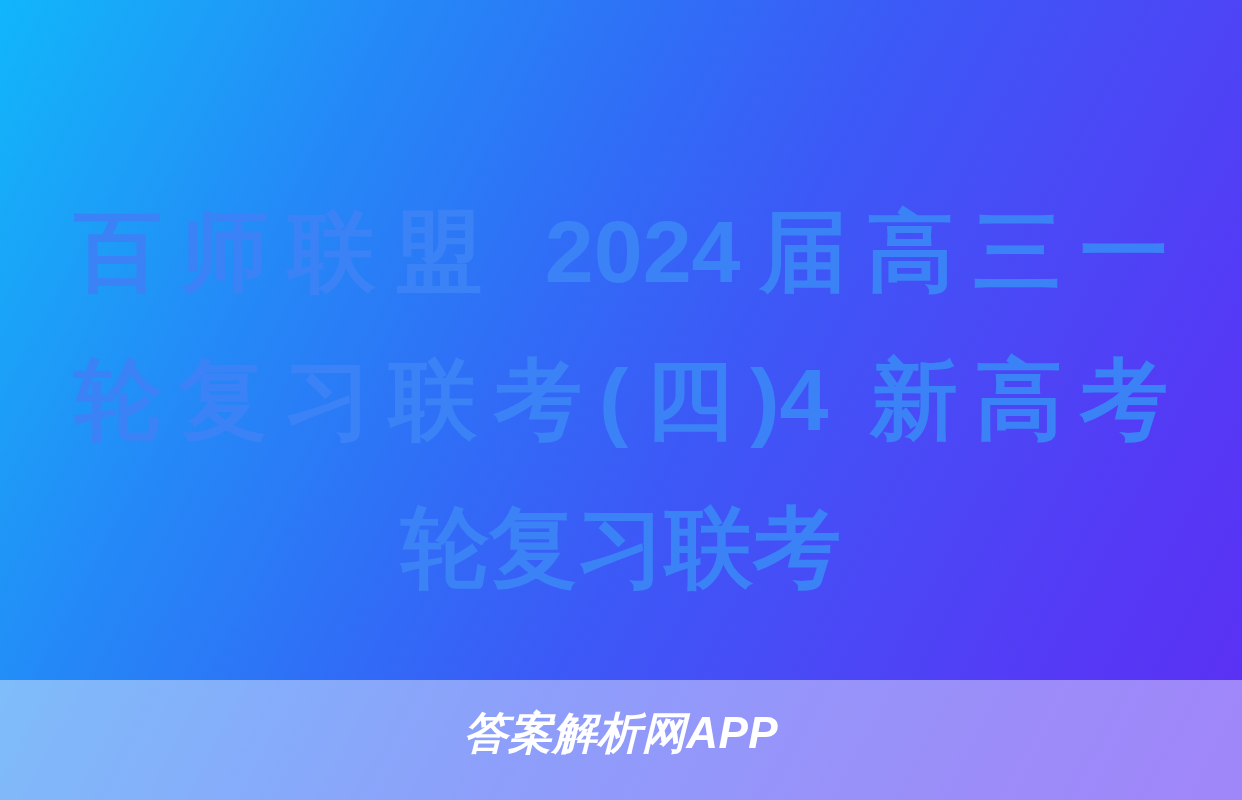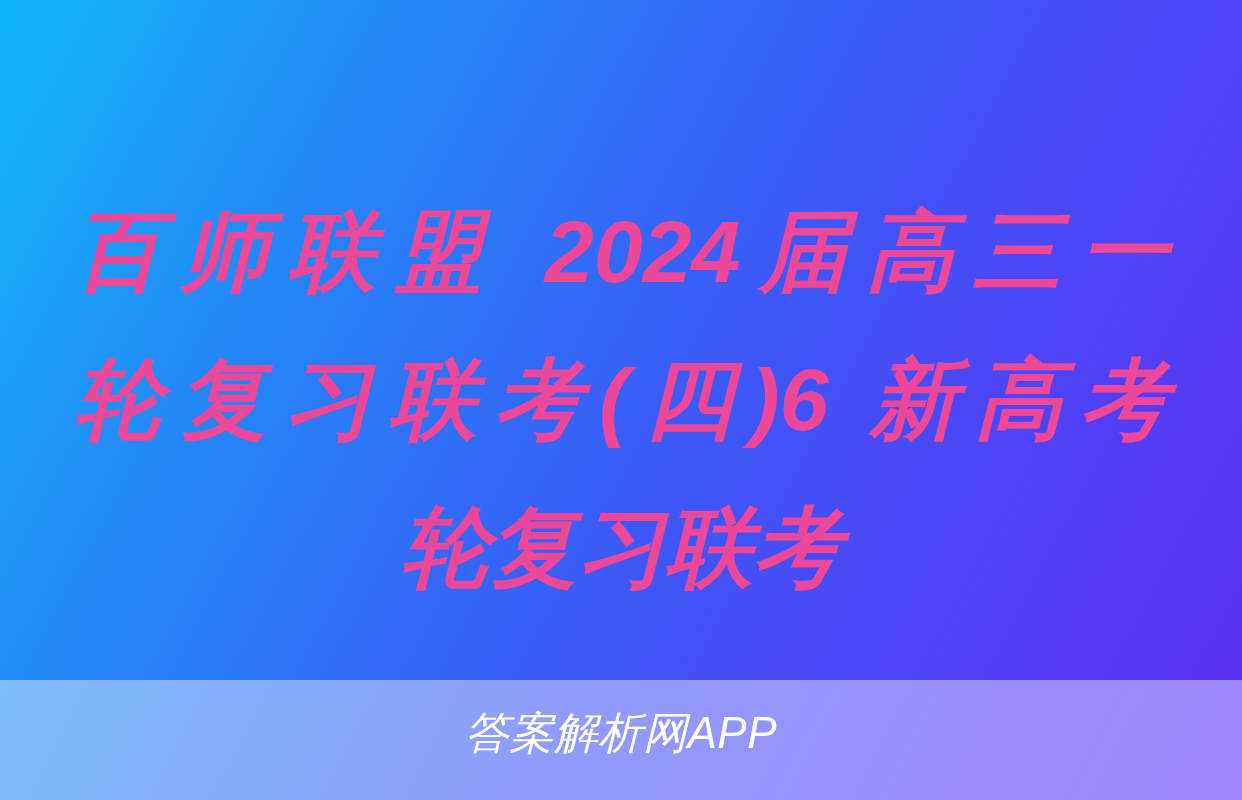--- a/index.html
+++ b/index.html
@@ -42,59 +42,58 @@
     position: absolute;
     left: 0;
     right: 0;
     top: 178px;
     padding: 0 74px;
     box-sizing: border-box;
     text-align: center;
   }
   .title-line {
     display: block;
-    color: #ec4899;
+    color: #3b82f6;
     font-size: 88px;
     line-height: 148px;
     font-weight: 700;
-    font-style: italic;
     letter-spacing: 0px;
     white-space: nowrap;
     text-align: center;
   }
   .title-line.line-1,
   .title-line.line-2 {
     text-align: justify;
     text-align-last: justify;
   }
   #watermark {
     position: absolute;
     left: 0;
     right: 0;
     top: 707px;
     text-align: center;
     color: #ffffff;
     font-size: 44px;
     line-height: 52px;
-    font-weight: 400;
+    font-weight: 700;
     font-style: italic;
     letter-spacing: 0.5px;
     white-space: nowrap;
   }
 </style>
 </head>
 <body>
 
 <div id="poster">
 
   <div id="bg-gradient"></div>
 
   <div id="bottom-band"></div>
 
   <div id="title-block">
     <span class="title-line line-1">百师联盟 2024届高三一</span>
-    <span class="title-line line-2">轮复习联考(四)6 新高考</span>
+    <span class="title-line line-2">轮复习联考(四)4 新高考</span>
     <span class="title-line line-3">轮复习联考</span>
   </div>
 
   <div id="watermark">答案解析网APP</div>
 
 </div>
 
 </body></html>

